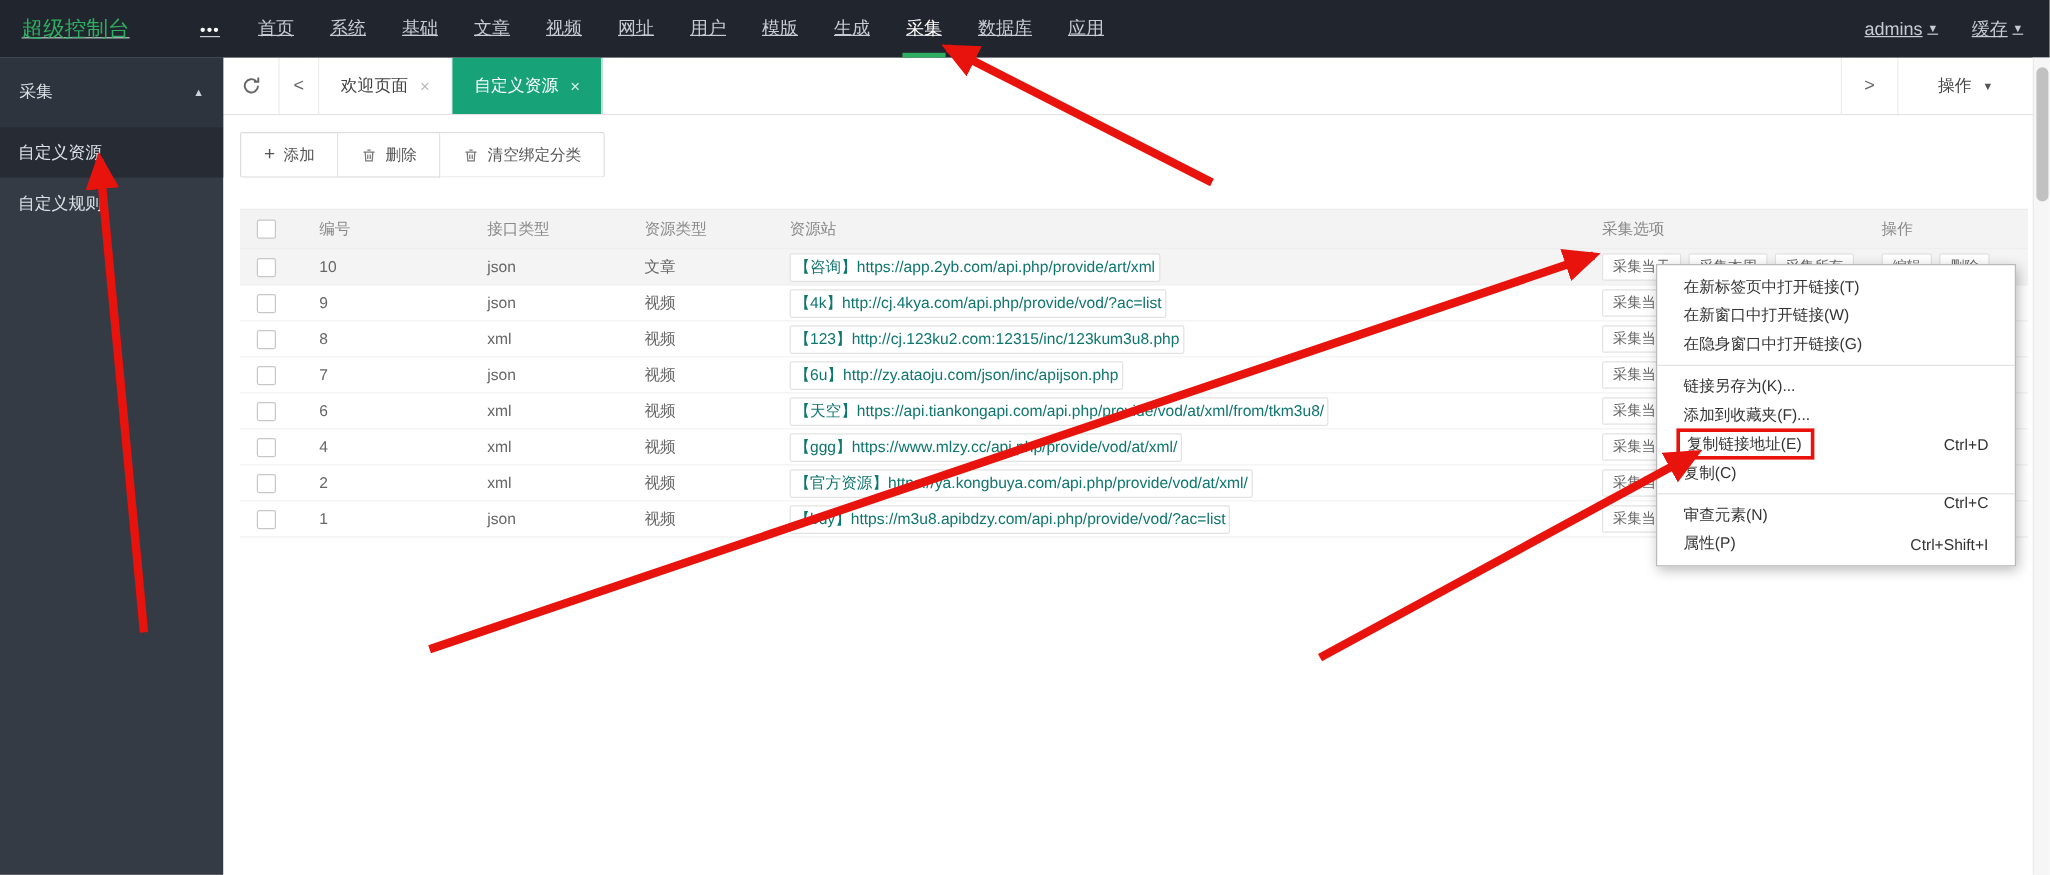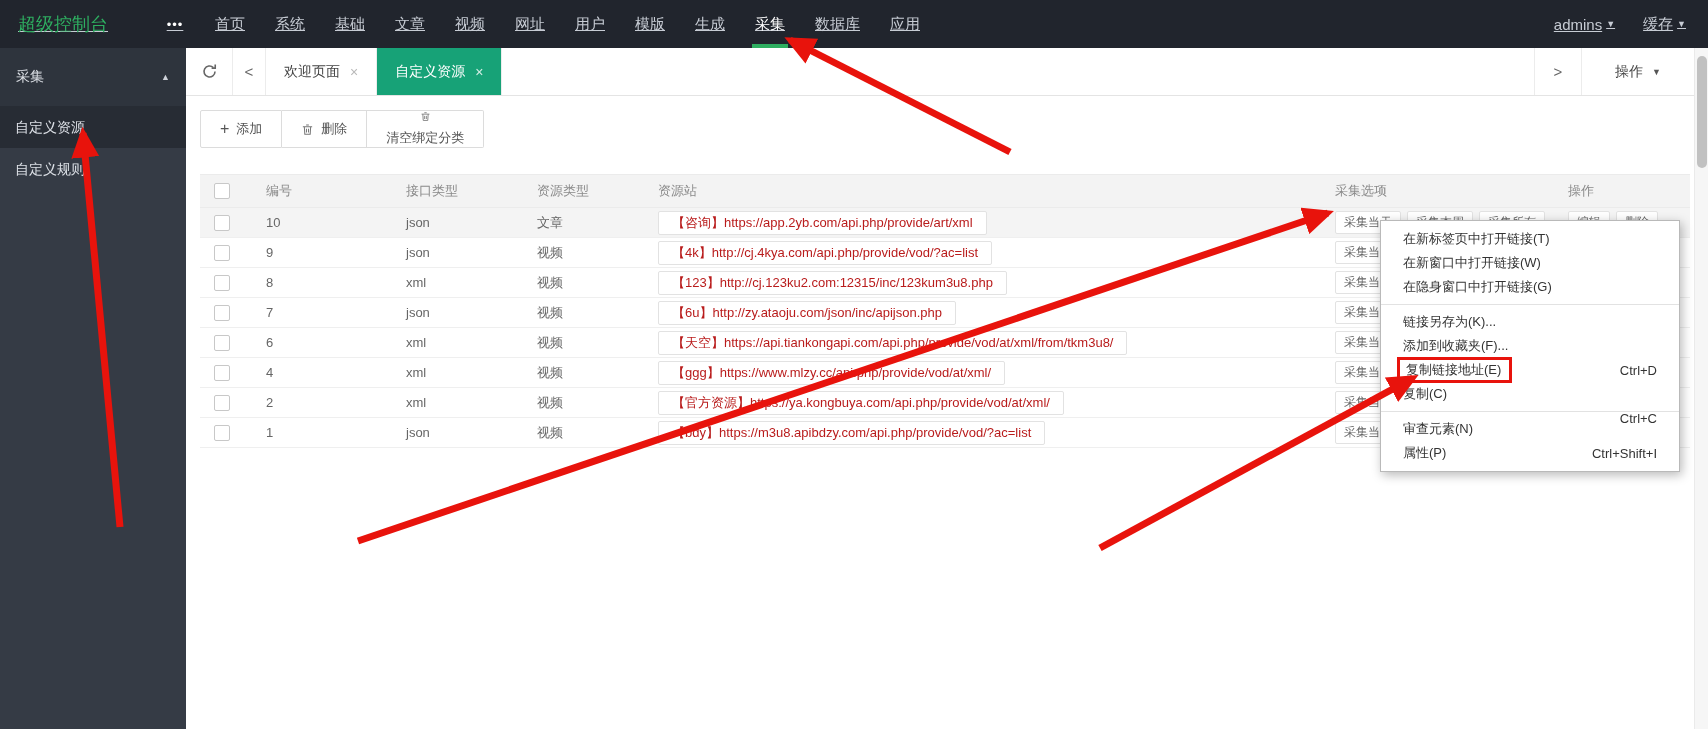--- a/index.html
+++ b/index.html
@@ -52,37 +52,37 @@
             border-left:1px solid #ececec; color:#444; font-size:14px; cursor:pointer; }
   .tb-ops .caret { color:#555; }
 
   
   .content { position:absolute; left:186px; top:96px; width:1508px; bottom:0; background:#fff; }
   .toolbar { display:flex; margin:14px 0 0 14px; }
   .tbtn { height:38px; display:flex; align-items:center; gap:7px; padding:0 19px;
           border:1px solid #dcdcdc; border-left:none; background:#fff; color:#555;
           font-size:13px; cursor:pointer; white-space:nowrap; box-sizing:border-box; }
   .tbtn:first-child { border-left:1px solid #dcdcdc; border-radius:2px 0 0 2px; }
-  .tbtn:last-child { border-radius:0 2px 2px 0;flex-direction:column; }
+  .tbtn:last-child { border-radius:0 2px 2px 0; }
   .plus { font-size:16px; color:#555; }
 
   .table { margin:26px 0 0 14px; width:1490px; font-size:13px; color:#666; }
   .thead { display:flex; align-items:center; height:32px; background:#f3f3f3;
            border-top:1px solid #ebebeb; border-bottom:1px solid #ebebeb; color:#8a8a8a; }
   .trow { display:flex; align-items:center; height:29px; background:#fff;
           border-bottom:1px solid #efefef; }
   .trow.hl { background:#f4f4f4; }
   .cell { box-sizing:border-box; padding-left:14px; white-space:nowrap; }
   .c-cb{width:52px} .c-id{width:140px} .c-api{width:131px} .c-type{width:120px}
   .c-site{width:677px; padding-left:15px} .c-opt{width:233px; padding-left:15px} .c-op{width:137px; padding-left:15px}
   .cb { width:14px; height:14px; border:1px solid #c8c8c8; border-radius:2px;
         background:#fff; display:inline-block; vertical-align:middle; cursor:pointer; }
   .chip { display:inline-block; border:1px solid #e2e2e2; background:#fff; padding:2px 8px;
           margin-right:6px; border-radius:2px; font-size:12px; color:#666; cursor:pointer; white-space:nowrap; }
-  .site-chip { font-size:13px; color:#b91c1c; padding:2px 13px; }
+  .site-chip { font-size:13px; color:#0f766e; padding:2px 3px; }
 
   
   .context-menu { position:absolute; left:1380px; top:220px; width:300px; box-sizing:border-box;
                   background:#fff; border:1px solid #b9b9b9; box-shadow:2px 3px 10px rgba(0,0,0,.28);
                   padding:6px 0; z-index:40; font-size:13px; color:#333; }
   .menu-item { height:24px; display:flex; align-items:center; padding:0 22px; cursor:pointer; }
   .m-short { margin-left:auto; color:#333;margin-top:48px; }
   .menu-sep { border-top:1px solid #e2e2e2; margin:5px 0; }
   .boxed { border:3px solid var(--red); padding:1px 8px 1px 6px; margin-left:-6px; }
 

